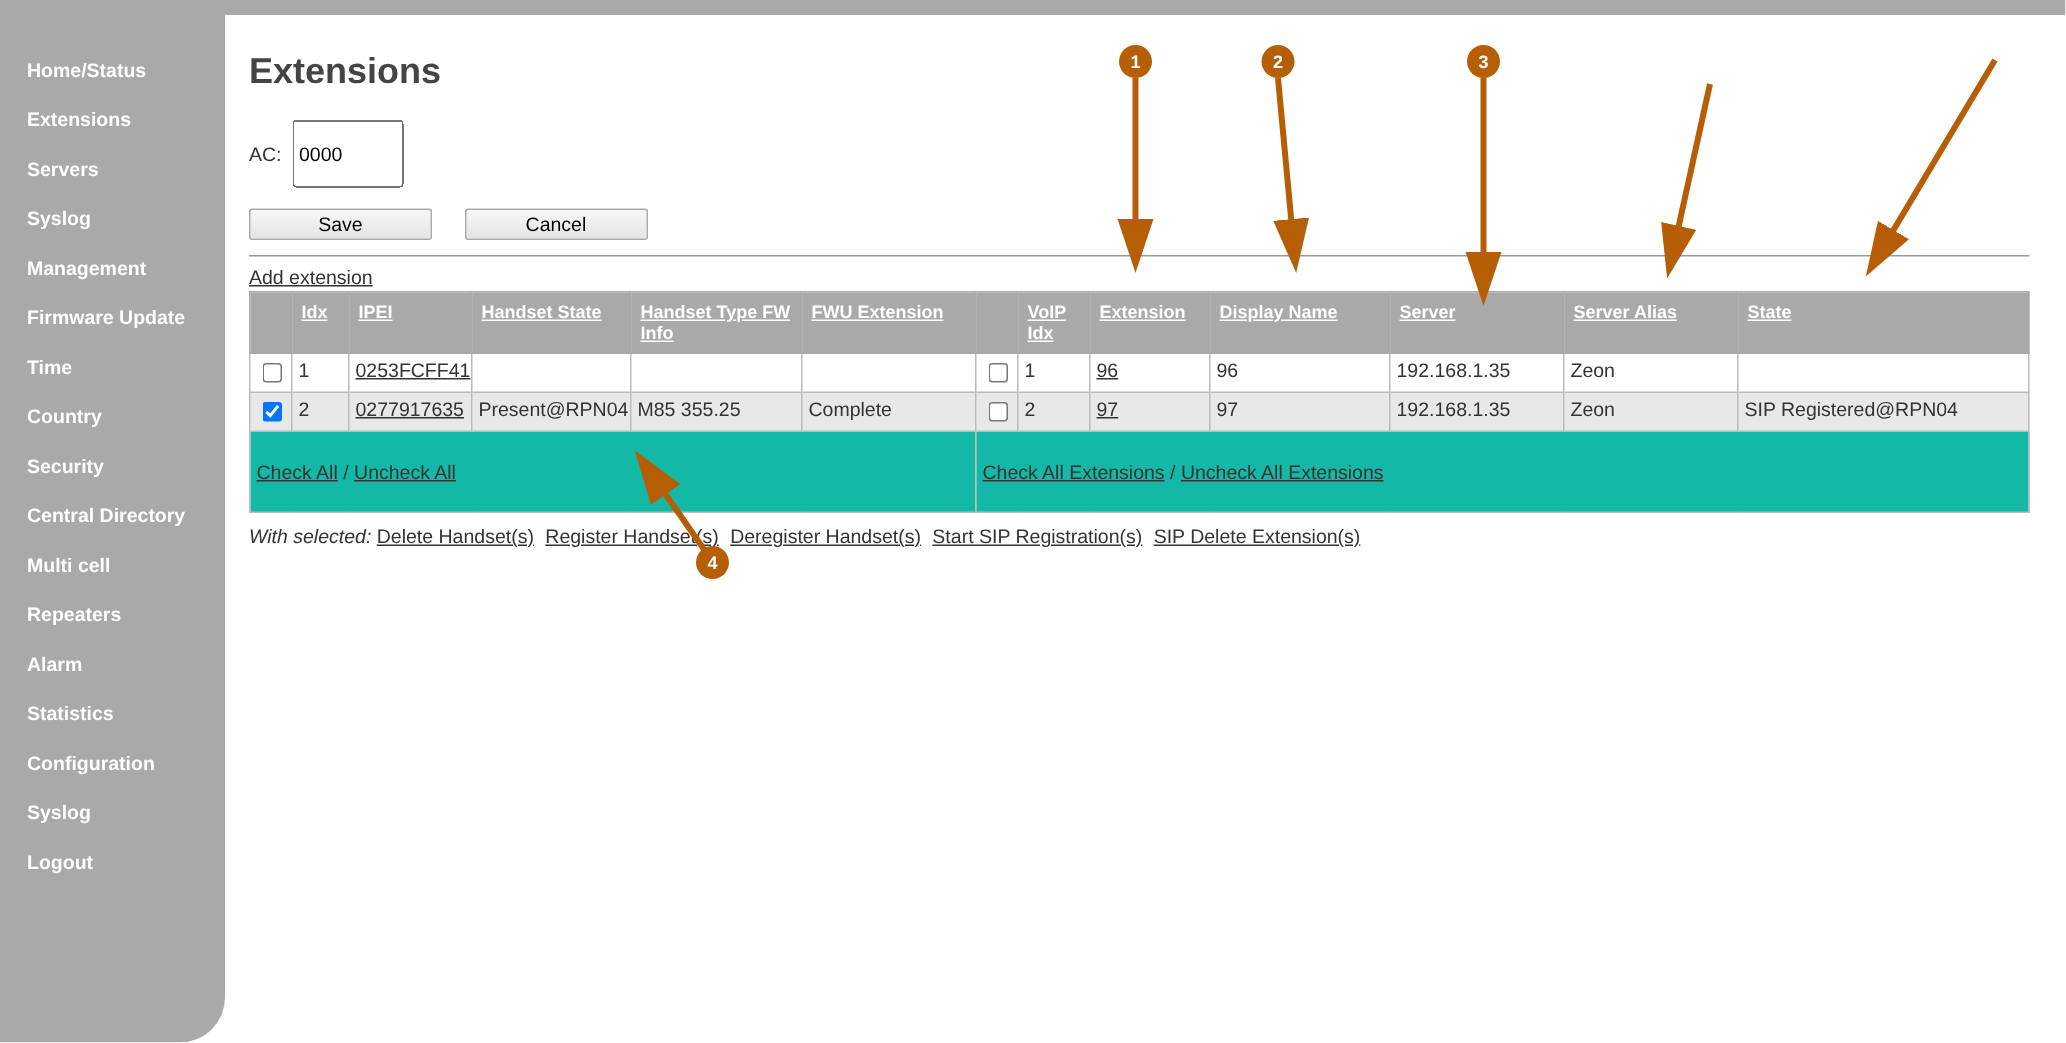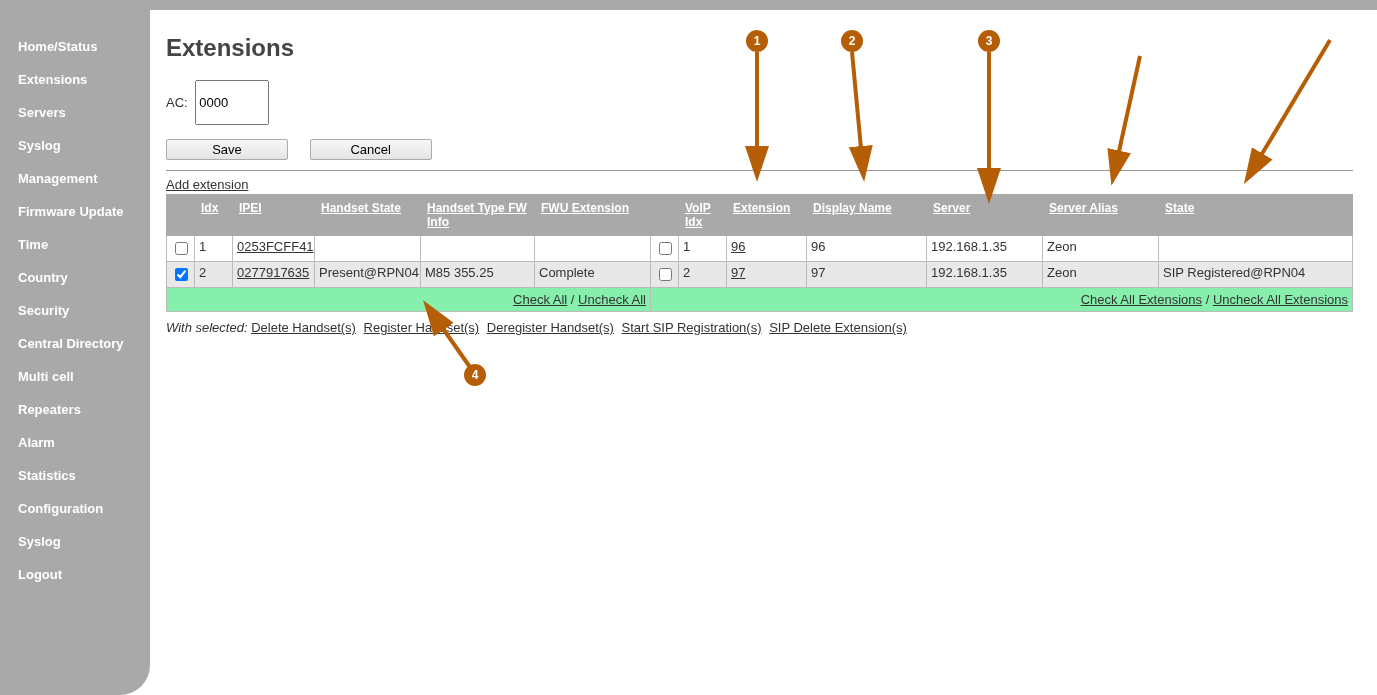--- a/index.html
+++ b/index.html
@@ -96,24 +96,23 @@
   table.ext th.nolabel { text-decoration: none; }
   table.ext td {
     border: 1px solid #bbb;
     padding: 3px 4px;
     font-size: 13px;
     vertical-align: top;
     background: #fff;
   }
   table.ext tr.alt td { background: #e8e8e8; }
   table.ext td.footer {
-    background: #86efac;
+    background: #14b8a6;
     border: 1px solid #bbb;
-    padding: 4px 4px;
-    text-align: right;
+    padding: 19px 4px;
   }
   .footer-links a { color:#333; text-decoration: underline; cursor:pointer; }
   .actions {
     margin-top: 8px;
     font-size: 13px;
   }
   .actions .prefix { font-style: italic; }
   .actions a { color:#333; text-decoration: underline; cursor:pointer; margin-right: 4px; }
   
   .callout {

